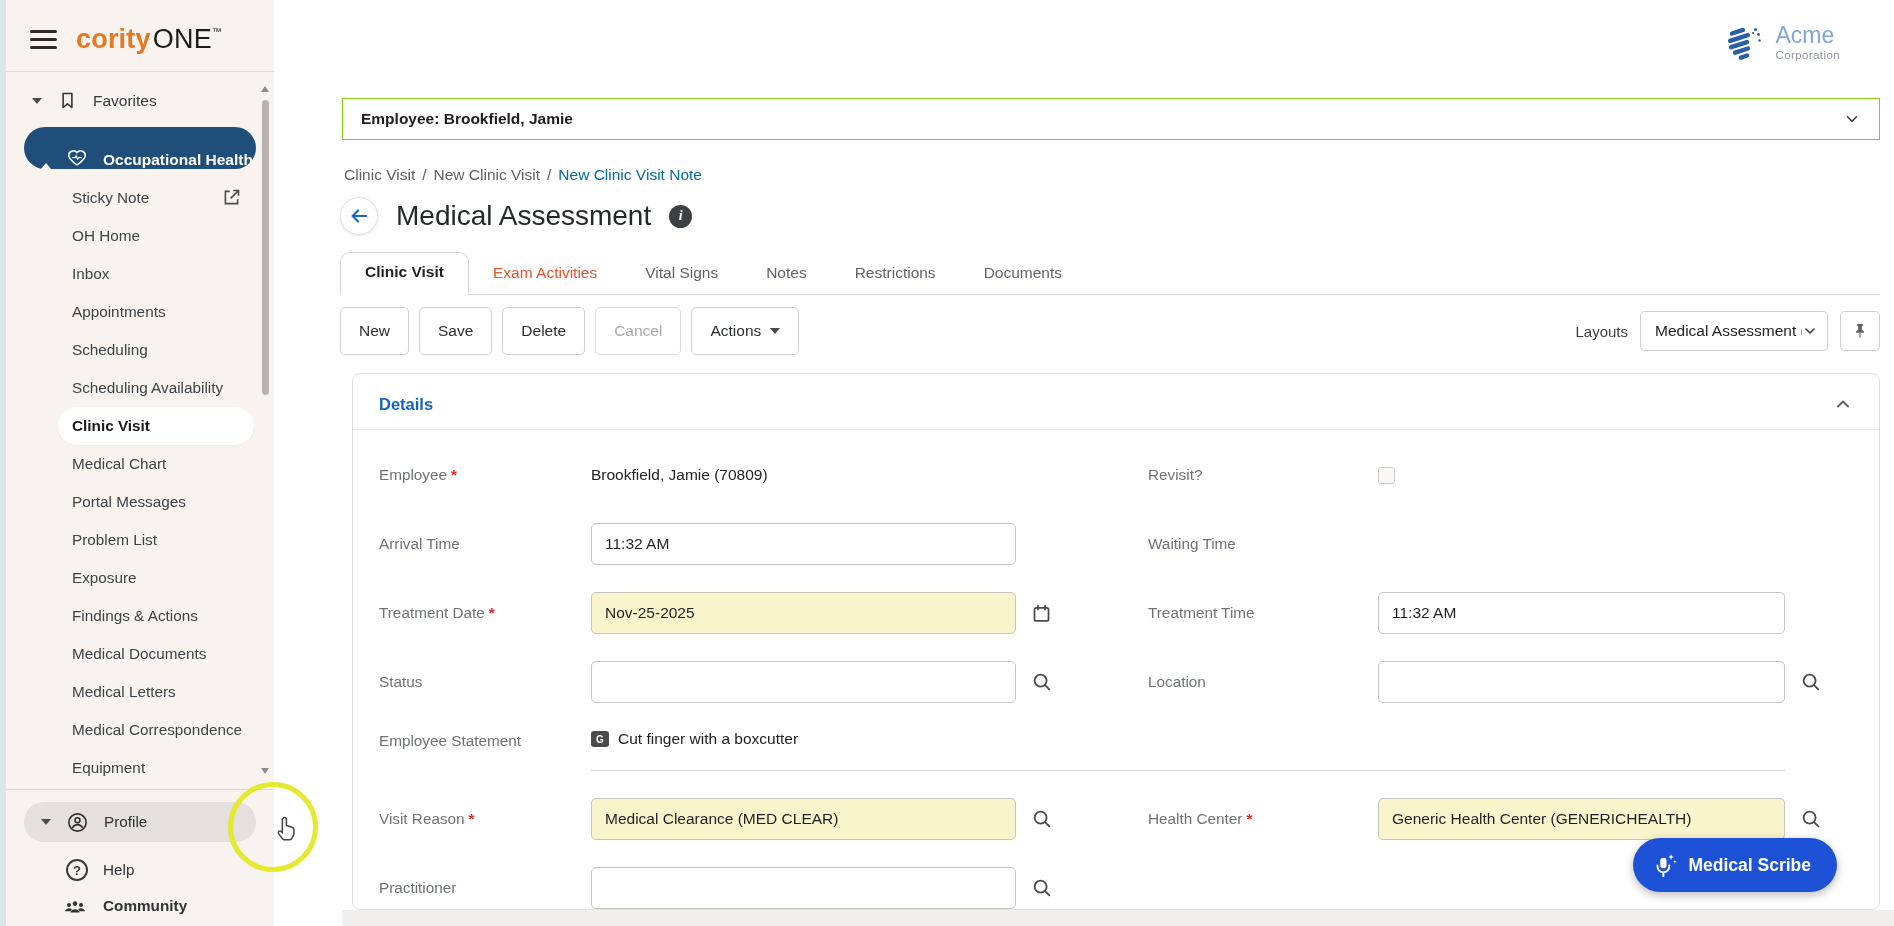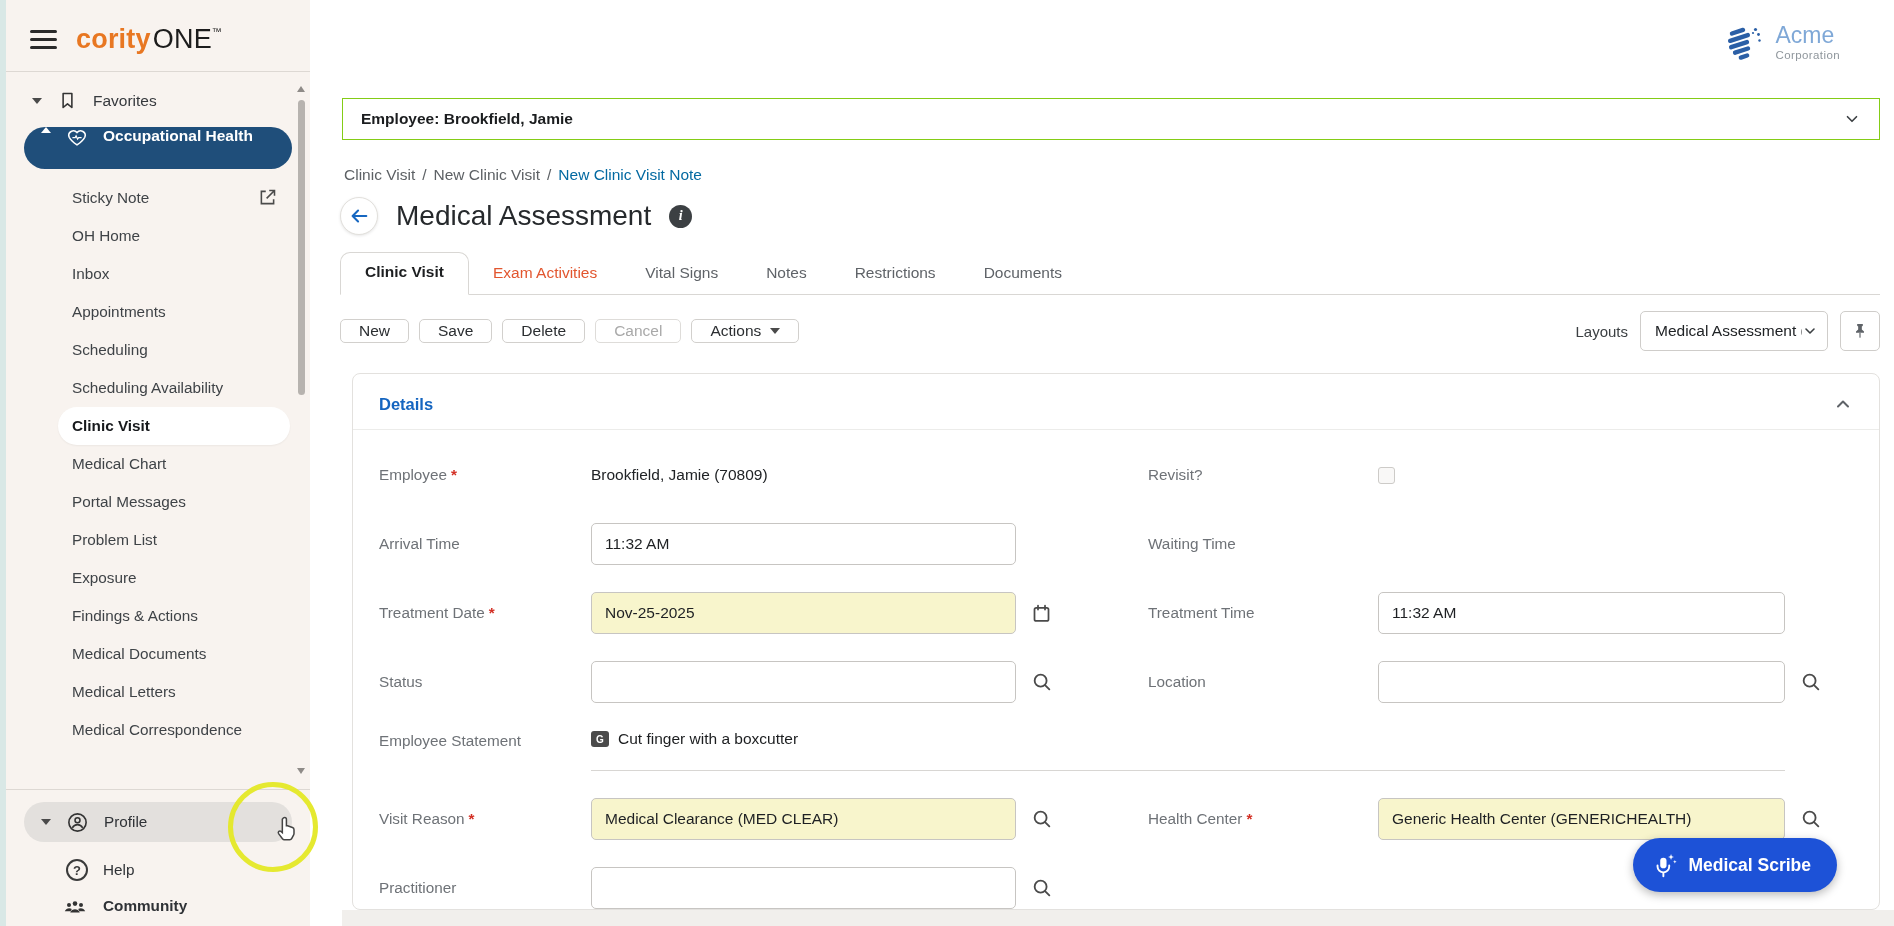--- a/index.html
+++ b/index.html
@@ -5,35 +5,35 @@
   * { box-sizing: border-box; }
   html,body { margin:0; padding:0; }
   body {
     width:1894px; height:926px; overflow:hidden; position:relative;
     font-family:"Liberation Sans", sans-serif; background:#ffffff; color:#202124;
   }
   
   .edge { position:absolute; left:0; top:0; width:6px; height:926px; background:#d9e8e6; }
 
   
-  .sidebar { position:absolute; left:6px; top:0; width:304px; height:926px; background:#f8f3ef; }
+  .sidebar { position:absolute; left:6px; top:0; width:268px; height:926px; background:#f8f3ef; }
   .sb-top { display:flex; align-items:center; gap:19px; padding:24px 0 16px 24px; }
   .hamb { width:27px; display:flex; flex-direction:column; gap:5px; cursor:pointer; }
   .hamb span { height:3px; background:#2a2a2a; border-radius:2px; }
   .logo { font-size:27px; letter-spacing:.2px; display:flex; align-items:flex-start; }
   .logo .l1 { color:#e87722; font-weight:700; }
   .logo .l2 { color:#1c1c1c; font-weight:400; margin-left:2px; }
   .logo .tm { font-size:10px; color:#1c1c1c; margin-top:2px; }
   .sb-div { border-top:1px solid #ddd8d3; }
   .fav-row { display:flex; align-items:center; gap:15px; padding:18px 0 12px 26px; cursor:pointer; }
   .fav-label { font-size:15.5px; color:#36393d; }
   .tri-down { width:0; height:0; border-left:5px solid transparent; border-right:5px solid transparent; border-top:6px solid #4a4a4a; }
   .tri-up-w { width:0; height:0; border-left:5px solid transparent; border-right:5px solid transparent; border-bottom:6px solid #ffffff; }
   .module-pill { margin:4px 18px 8px 18px; height:42px; background:#1f4e7a; border-radius:22px;
-    display:flex; align-items:flex-start; gap:15px; padding-left:17px; color:#fff; font-weight:700; font-size:15.5px; cursor:pointer; }
+    display:flex; align-items:flex-end; gap:15px; padding-left:17px; color:#fff; font-weight:700; font-size:15.5px; cursor:pointer; }
   .items { padding:2px 20px 0 66px; }
   .item { position:relative; height:38px; display:flex; align-items:center; font-size:15.3px; color:#3f4347; cursor:pointer; }
   .item.selected { background:#fff; border-radius:20px; margin-left:-14px; padding-left:14px;
     font-weight:700; color:#17191c; box-shadow:0 1px 2px rgba(0,0,0,.05); }
   .item .ext { position:absolute; right:12px; top:8px; }
   
   .sb-scroll-thumb { position:absolute; right:5px; top:100px; width:7px; height:295px; background:#b7b3af; border-radius:4px; }
   .sb-arr { position:absolute; right:5px; width:0; height:0; border-left:4px solid transparent; border-right:4px solid transparent; }
   .sb-arr.up { top:86px; border-bottom:6px solid #8f8b88; }
   .sb-arr.down { top:768px; border-top:6px solid #8f8b88; }
@@ -67,21 +67,21 @@
     box-shadow:0 1px 3px rgba(0,0,0,.10); display:flex; align-items:center; justify-content:center; cursor:pointer; padding:0; }
   .page-title { font-size:28px; font-weight:400; color:#26292c; margin:0; }
   .info-icon { width:23px; height:23px; border-radius:50%; background:#3c4043; color:#fff; display:flex; align-items:center;
     justify-content:center; font-size:14px; font-weight:700; font-style:italic; font-family:"Liberation Serif", serif; cursor:pointer; }
   .tabs { margin:16px 14px 0 30px; display:flex; align-items:flex-end; border-bottom:1px solid #d9d7d4; }
   .tab { padding:10px 24px 13px; font-size:15.5px; color:#5f6368; cursor:pointer; margin-bottom:-1px; }
   .tab.active { background:#fff; border:1px solid #d9d7d4; border-bottom:1px solid #fff; border-radius:10px 10px 0 0;
     color:#1d1f21; font-weight:700; }
   .tab.accent { color:#e2562f; }
   .toolbar { margin:16px 14px 0 30px; display:flex; align-items:center; gap:10px; height:40px; }
-  .btn { height:24px; padding:0 18px; background:#fff; border:1px solid #d2d0cd; border-radius:5px; font-size:15.5px; color:#2b2e31;
+  .btn { height:48px; padding:0 18px; background:#fff; border:1px solid #d2d0cd; border-radius:5px; font-size:15.5px; color:#2b2e31;
     display:flex; align-items:center; gap:9px; cursor:pointer; font-family:inherit; }
   .btn.disabled { color:#a9a9a9; border-color:#dedcd9; cursor:default; }
   .toolbar-right { margin-left:auto; display:flex; align-items:center; gap:12px; }
   .layouts-label { font-size:15px; color:#3c4043; }
   .select { width:188px; height:40px; border:1px solid #cfcdca; border-radius:5px; background:#fff; display:flex; align-items:center;
     padding:0 9px 0 14px; cursor:pointer; }
   .select .val { flex:1; font-size:15.5px; color:#202326; white-space:nowrap; overflow:hidden; }
   .pin-btn { width:40px; height:40px; border:1px solid #cfcdca; border-radius:5px; background:#fff; display:flex; align-items:center;
     justify-content:center; cursor:pointer; }
 
@@ -203,20 +203,23 @@
       </div>
     <div class="item">
         <span>Medical Documents</span>
       </div>
     <div class="item">
         <span>Medical Letters</span>
       </div>
     <div class="item">
         <span>Medical Correspondence</span>
       </div>
+    <div class="item">
+        <span>Equipment</span>
+      </div>
   </nav>
 
   <div class="sb-arr up"></div>
   <div class="sb-scroll-thumb"></div>
   <div class="sb-arr down"></div>
 
   <div class="sb-bottom">
     <div class="sb-div2"></div>
     <div class="profile-pill">
       <span class="tri-down"></span>

